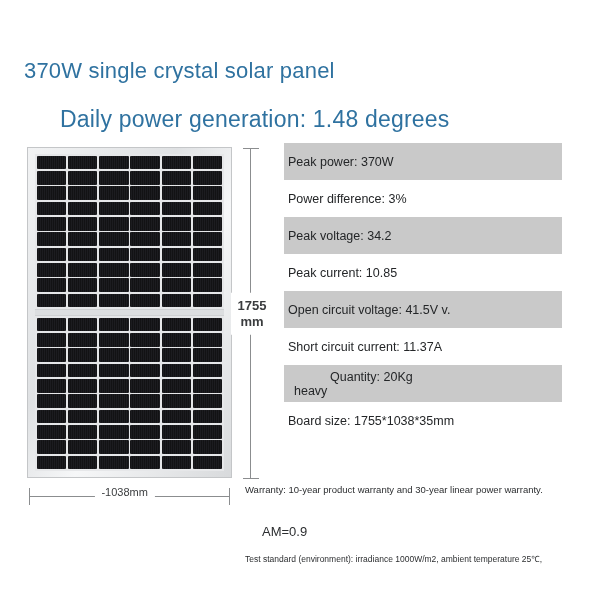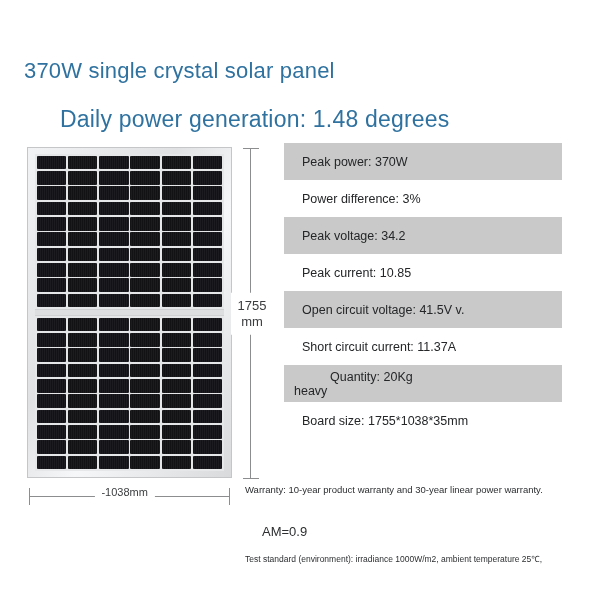--- a/index.html
+++ b/index.html
@@ -156,34 +156,35 @@
     left: -12px;
     top: 50%;
     transform: translateY(-50%);
     background: #ffffff;
     padding: 5px 0;
     font-size: 13px;
     color: #3a3c3e;
     line-height: 1.25;
     text-align: center;
     width: 42px;
+    font-weight: bold;
   }
 
   
   .specs {
     position: absolute;
     left: 284px;
     top: 143px;
     width: 278px;
   }
   .spec-row {
     height: 37px;
     display: flex;
     align-items: center;
-    padding-left: 18px;
+    padding-left: 4px;
     box-sizing: border-box;
     font-size: 12.5px;
     color: #242628;
   }
   .spec-row.shaded { background: #c9c9c9; }
   .spec-row.plain { background: #ffffff; }
   .spec-row .txt { white-space: nowrap; }
 
   
   .spec-row.stacked {

